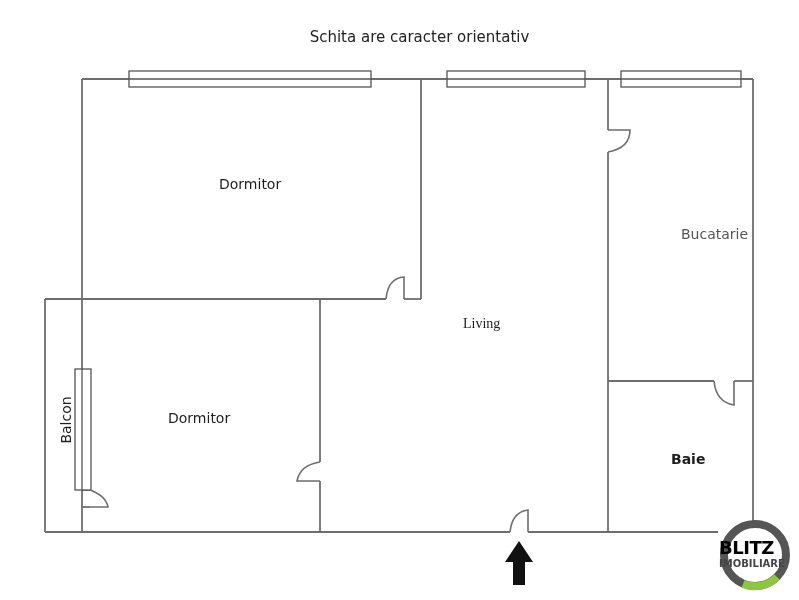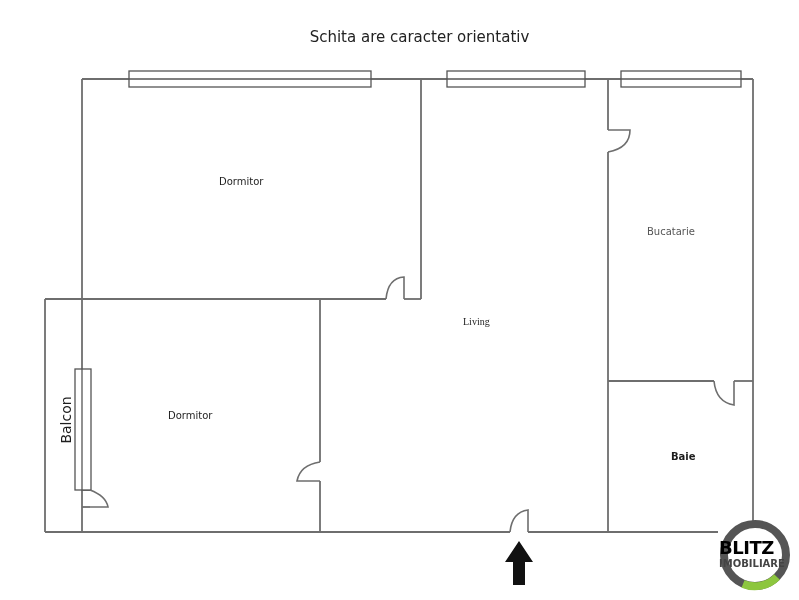--- a/index.html
+++ b/index.html
@@ -1,19 +1,19 @@
 <!DOCTYPE html>
 <html><head>
   <meta charset="utf-8">
   <style>
     html, body { margin: 0; padding: 0; background: #ffffff; }
     body { width: 799px; height: 600px; position: relative; overflow: hidden; font-family: "DejaVu Sans", sans-serif; }
     #plan { position: absolute; left: 0; top: 0; }
     .title { position: absolute; left: 4px; top: 28px; width: 799px; text-align: center; font-size: 15px; color: #222; padding-left: 16px; }
-    .room-label { position: absolute; font-size: 10px; color: #1e1e1e; white-space: nowrap; }
+    .room-label { position: absolute; font-size: 14px; color: #1e1e1e; white-space: nowrap; }
     .room-label.light { color: #555; }
     .balcon-label { position: absolute; left: 42px; top: 412px; font-size: 14px; color: #1e1e1e; transform: rotate(-90deg); transform-origin: center; white-space: nowrap; }
     .logo { position: absolute; left: 719px; top: 519px; width: 72px; height: 72px; }
     .logo-text-1 { position: absolute; left: 0; top: 18px; width: 72px; font-family: "DejaVu Sans", sans-serif; font-weight: bold; font-size: 18px; color: #000000; letter-spacing: -0.5px; }
     .logo-text-2 { position: absolute; left: 0; top: 39px; width: 72px; font-family: "DejaVu Sans", sans-serif; font-weight: bold; font-size: 10px; color: #444; letter-spacing: 0px; }
   </style>
 </head>
 <body>
 
 <svg id="plan" width="799" height="600" viewBox="0 0 799 600" xmlns="http://www.w3.org/2000/svg">
@@ -75,21 +75,21 @@
     <path d="M510 532 Q512 512 528 510 L528 532"></path>
   </g>
 
   <path fill="#111111" d="M519 541 L505 562 L513 562 L513 585 L525 585 L525 562 L533 562 Z"></path>
 </svg>
 
 <div class="title">Schita are caracter orientativ</div>
 
 <div class="room-label" style="left:219px; top:176px;">Dormitor</div>
 <div class="room-label" style="left:463px; top:316px;font-family:Liberation Serif, serif;">Living</div>
-<div class="room-label light" style="left:647px; top:226px;">Bucatarie</div>
+<div class="room-label light" style="left:681px; top:226px;">Bucatarie</div>
 <div class="room-label" style="left:168px; top:410px;">Dormitor</div>
 <div class="room-label" style="left:671px; top:451px;font-weight:bold;">Baie</div>
 <div class="balcon-label">Balcon</div>
 
 <div class="logo">
   <svg width="72" height="72" viewBox="0 0 72 72">
     <circle cx="36" cy="36" r="31" fill="#ffffff" stroke="#555555" stroke-width="8"></circle>
     <path d="M58 58 A31 31 0 0 1 24 65" fill="none" stroke="#8dc63f" stroke-width="8"></path>
   </svg>
   <div class="logo-text-1">BLITZ</div>

